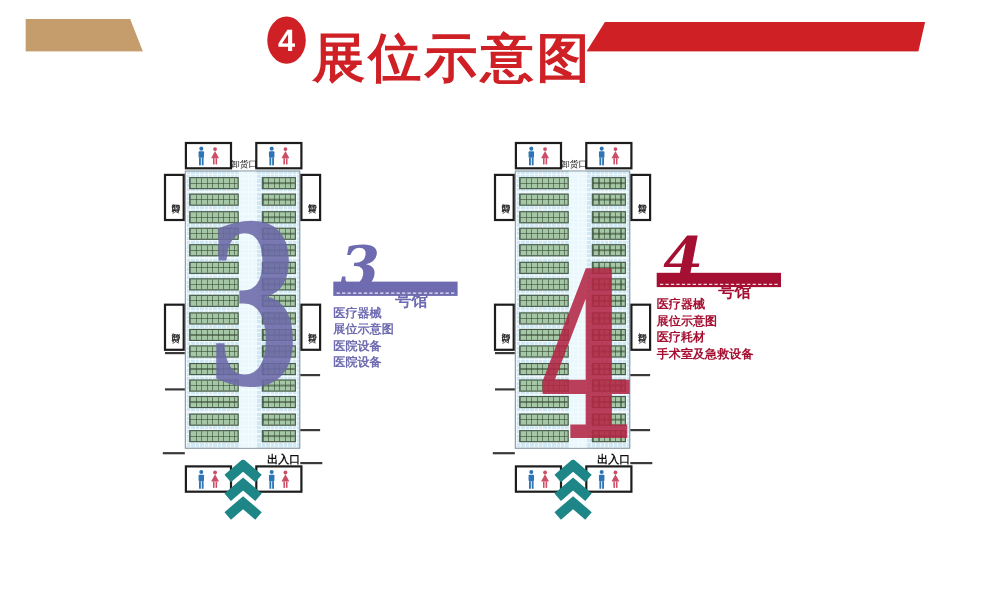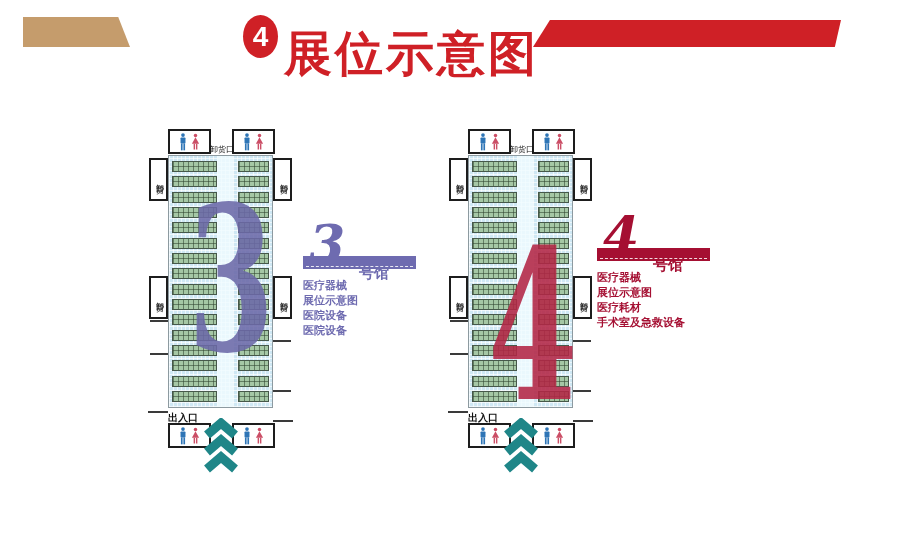--- a/index.html
+++ b/index.html
@@ -50,21 +50,21 @@
     display:flex; align-items:center; justify-content:center; gap:4px; z-index:3; }
   .rr-tl { left:20px; top:1px; }  .rr-tr { left:84px; top:1px; }
   .rr-bl { left:20px; top:295px; } .rr-br { left:84px; top:295px; }
   .gate-box { position:absolute; width:19px; height:43px; background:#fff; border:2px solid #1d1d1d;
     display:flex; align-items:center; justify-content:center; z-index:3; }
   .gate-box span { writing-mode:vertical-rl; font-size:8px; letter-spacing:1px; color:#111; }
   .gb-tl { left:1px; top:30px; }   .gb-tr { left:125px; top:30px; }
   .gb-ml { left:1px; top:148px; }  .gb-mr { left:125px; top:148px; }
   .top-gate-label { position:absolute; left:55px; top:16px; width:38px; text-align:center;
     font-size:8px; color:#111; z-index:4; }
-  .entrance-label { position:absolute; left:20px; top:283px; width:105px; text-align:left;
+  .entrance-label { position:absolute; left:20px; top:283px; width:105px; text-align:right;
     font-size:10px; font-weight:bold; color:#111; z-index:4;font-family:Liberation Mono, monospace; }
   .chevron-stack { position:absolute; left:55px; top:290px; z-index:5; }
   .tick { position:absolute; height:2px; background:#3a3a3a; z-index:2; }
 
   
   .hall-label { position:absolute; width:135px; }
   .script-num { position:absolute; left:6px; top:0; font-family:"DejaVu Serif", serif;
     font-style:italic; font-weight:bold; font-size:52px; line-height:1; }
   .label-suffix { position:absolute; left:56px; top:19px; font-size:15px; font-weight:bold;margin-top:27px; }
   .label-banner { position:absolute; left:0; top:38px; width:113px; height:13px; }

